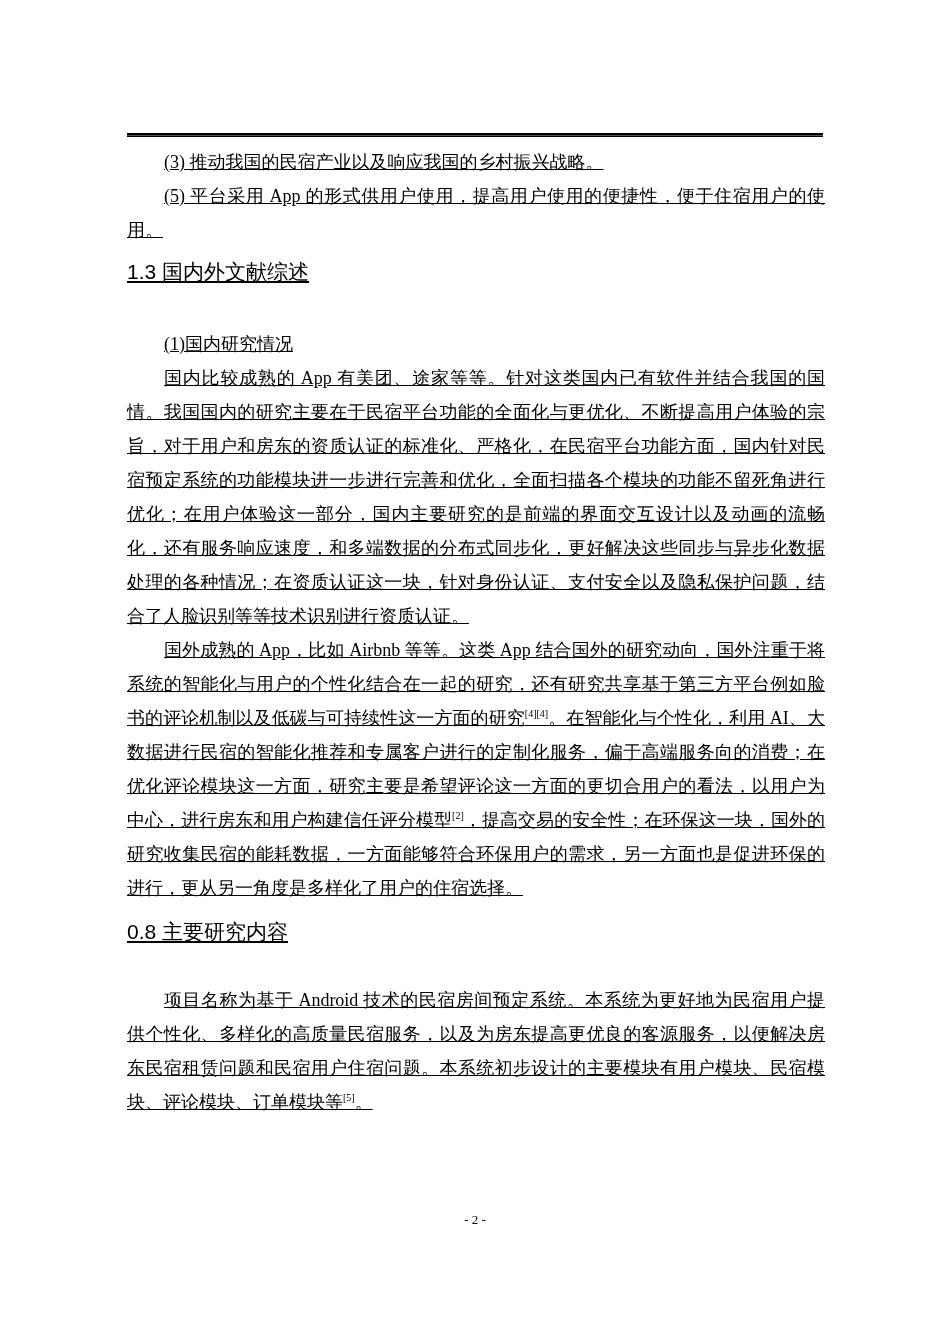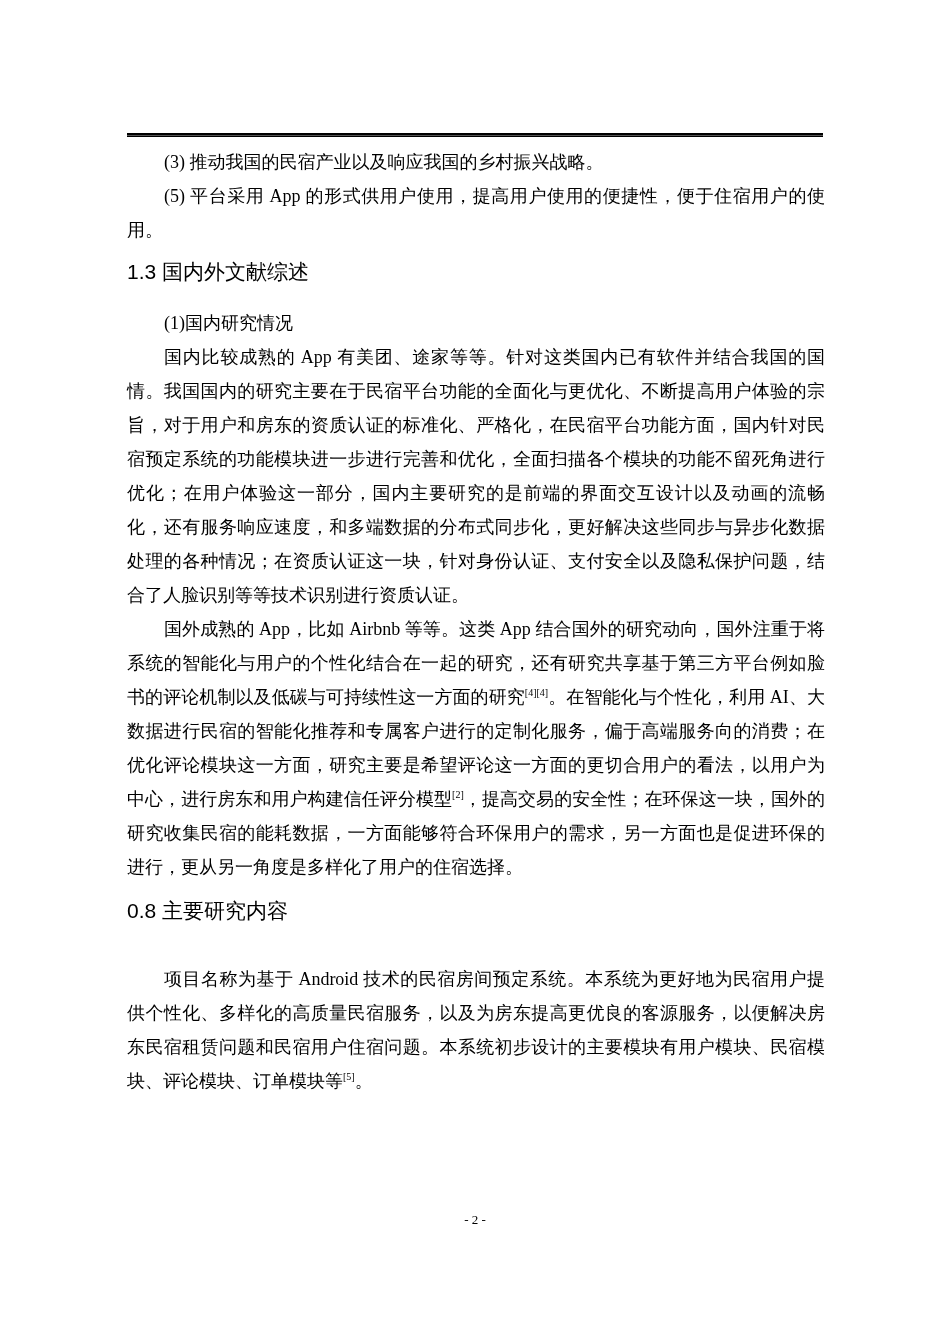--- a/index.html
+++ b/index.html
@@ -2,41 +2,41 @@
 <html><head>
 <meta charset="utf-8">
 <style>
   html, body { margin: 0; padding: 0; background: #ffffff; }
   body { width: 950px; height: 1344px; position: relative; overflow: hidden;
          font-family: "Liberation Serif", "DejaVu Serif", serif; color: #000; }
   .page { position: absolute; left: 0; top: 0; width: 950px; height: 1344px; background: #fff; }
   .header-rule { position: absolute; left: 127px; top: 133px; width: 696px; height: 4px;
                  border-top: 2px solid #000; border-bottom: 1px solid #000; box-sizing: border-box; }
   .header-rule::after { content: ""; position: absolute; left: 0; right: 0; top: 0; height: 1px; background: #555; }
-  .content { position: absolute; left: 127px; top: 145px; width: 698px; }
+  .content { position: absolute; left: 127px; top: 145px; width: 698px; text-decoration: underline; }
   p { margin: 0; font-size: 18px; line-height: 34px; text-align: justify; text-justify: inter-character; }
   p.indent { text-indent: 37px; }
   .h2 { font-family: "Liberation Sans", "DejaVu Sans", sans-serif; font-size: 21px; line-height: 30px;
         margin: 0; font-weight: normal; }
   .sup { font-size: 10px; vertical-align: super; line-height: 0; }
   .footer { position: absolute; left: 0; width: 950px; top: 1212px; text-align: center; font-size: 13px; }
 </style>
 </head>
 <body>
 
 <div class="page">
   <div class="header-rule"></div>
 
   <div class="content">
     <p class="indent">(3) 推动我国的民宿产业以及响应我国的乡村振兴战略。</p>
     <p class="indent">(5) 平台采用 App 的形式供用户使用，提高用户使用的便捷性，便于住宿用户的使用。</p>
 
     <h2 class="h2" style="margin-top:10px;">1.3 国内外文献综述</h2>
 
-    <p class="indent" style="margin-top:19px;">(1)国内研究情况</p>
+    <p class="indent" style="margin-top:40px;">(1)国内研究情况</p>
     <p class="indent">国内比较成熟的 App 有美团、途家等等。针对这类国内已有软件并结合我国的国情。我国国内的研究主要在于民宿平台功能的全面化与更优化、不断提高用户体验的宗旨，对于用户和房东的资质认证的标准化、严格化，在民宿平台功能方面，国内针对民宿预定系统的功能模块进一步进行完善和优化，全面扫描各个模块的功能不留死角进行优化；在用户体验这一部分，国内主要研究的是前端的界面交互设计以及动画的流畅化，还有服务响应速度，和多端数据的分布式同步化，更好解决这些同步与异步化数据处理的各种情况；在资质认证这一块，针对身份认证、支付安全以及隐私保护问题，结合了人脸识别等等技术识别进行资质认证。</p>
 
     <p class="indent"><span>国外成熟的 App，比如 Airbnb 等等。这类 App 结合国外的研究动向，国外注重于将系统的智能化与用户的个性化结合在一起的研究，还有研究共享基于第三方平台例如脸书的评论机制以及低碳与可持续性这一方面的研究</span><span class="sup">[4][4]</span><span>。在智能化与个性化，利用 AI、大数据进行民宿的智能化推荐和专属客户进行的定制化服务，偏于高端服务向的消费；在优化评论模块这一方面，研究主要是希望评论这一方面的更切合用户的看法，以用户为中心，进行房东和用户构建信任评分模型</span><span class="sup">[2]</span><span>，提高交易的安全性；在环保这一块，国外的研究收集民宿的能耗数据，一方面能够符合环保用户的需求，另一方面也是促进环保的进行，更从另一角度是多样化了用户的住宿选择。</span></p>
 
     <h2 class="h2" style="margin-top:12px;">0.8 主要研究内容</h2>
 
     <p class="indent" style="margin-top:36px;"><span>项目名称为基于 Android 技术的民宿房间预定系统。本系统为更好地为民宿用户提供个性化、多样化的高质量民宿服务，以及为房东提高更优良的客源服务，以便解决房东民宿租赁问题和民宿用户住宿问题。本系统初步设计的主要模块有用户模块、民宿模块、评论模块、订单模块等</span><span class="sup">[5]</span><span>。</span></p>
   </div>
 
   <div class="footer">- 2 -</div>

